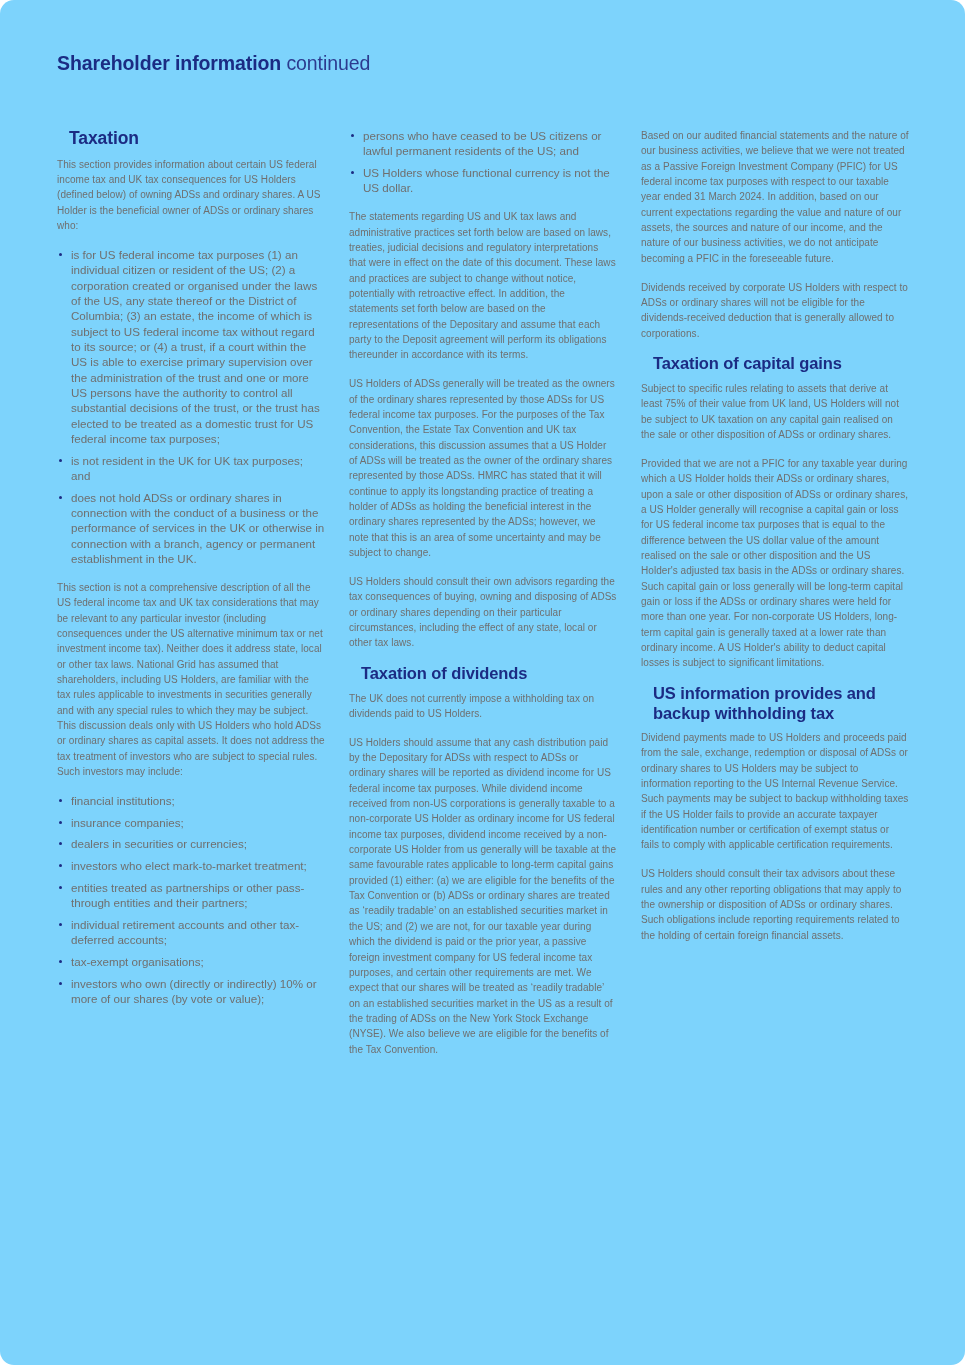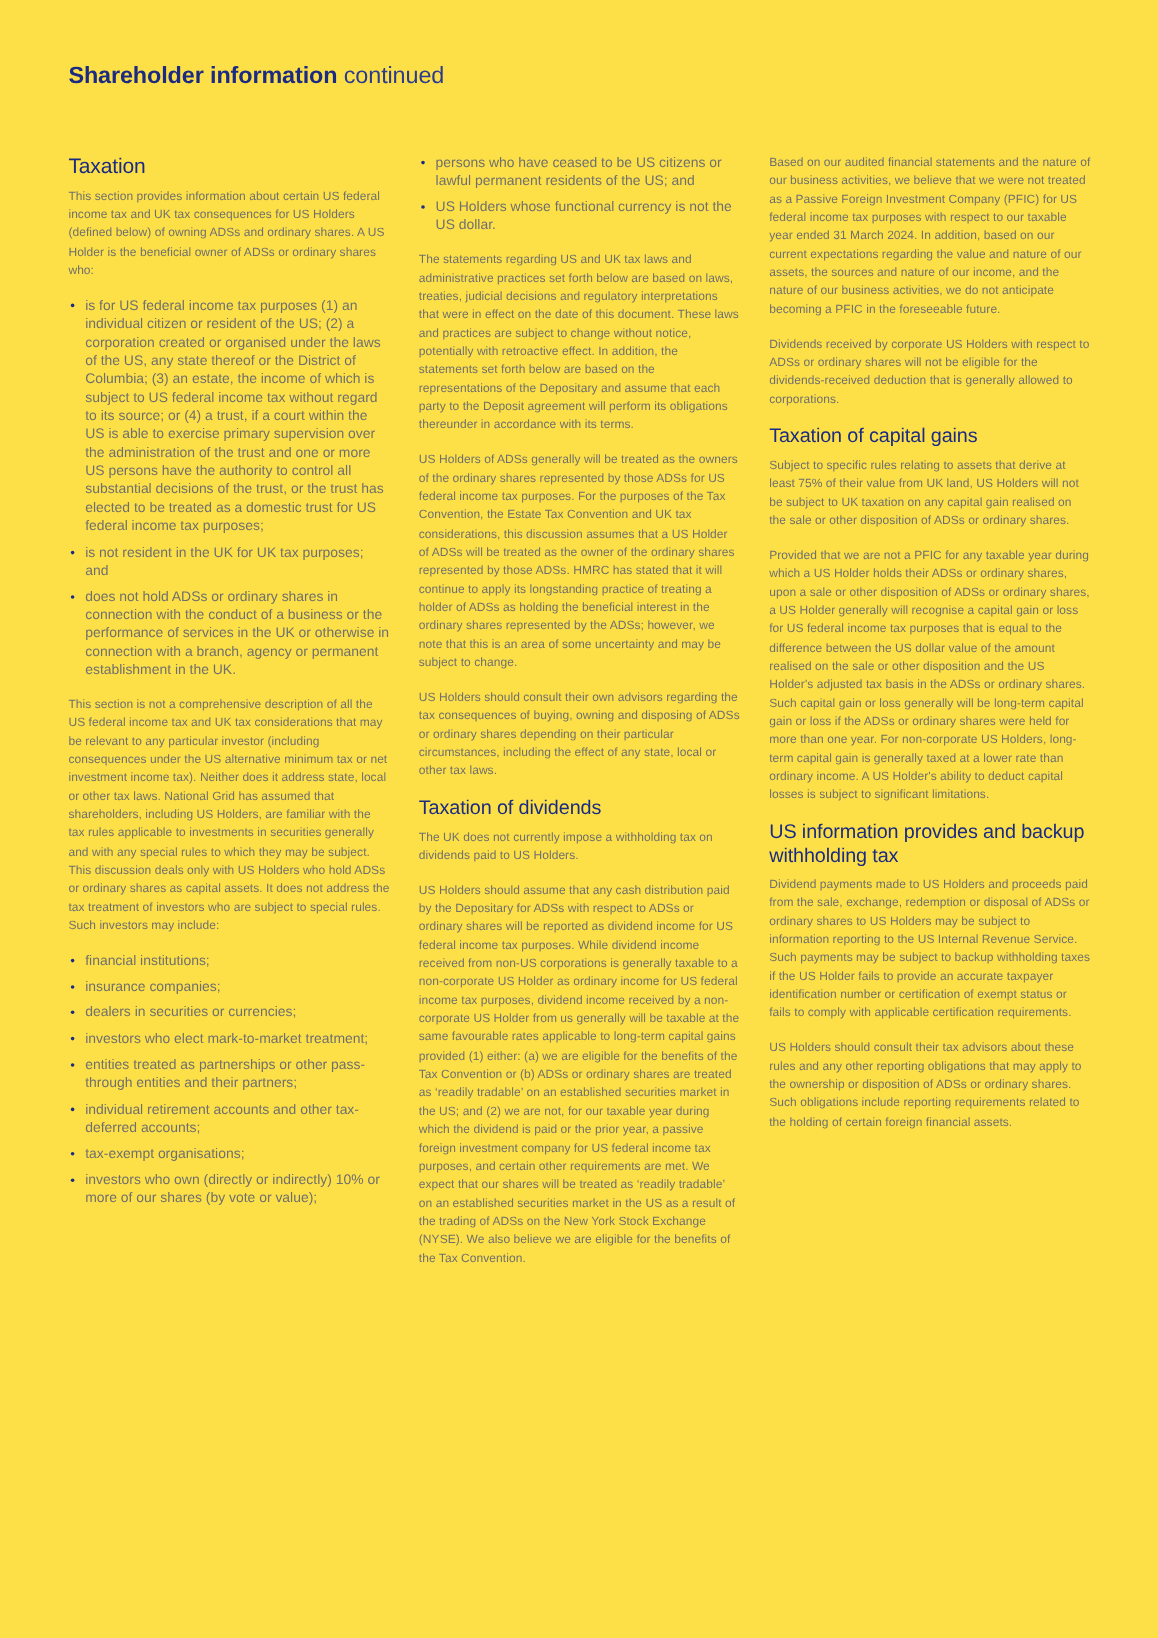--- a/index.html
+++ b/index.html
@@ -10,21 +10,22 @@
   body {
     width: 965px;
     height: 1365px;
     position: relative;
     font-family: "Liberation Sans", sans-serif;
     -webkit-font-smoothing: antialiased;
   }
   .page {
     position: absolute;
     inset: 0;
-    background: #fde047;
+    background: #7dd3fc;
+    border-radius: 14px;
   }
 
   
   .page-header {
     position: absolute;
     left: 57px;
     top: 52px;
     font-size: 19.5px;
     letter-spacing: -0.1px;
     color: #1b2b83;
@@ -50,23 +51,23 @@
     gap: 24px;
   }
   .col {
     width: 268px;
     flex: 0 0 268px;
   }
   .col-3 { width: 268px; flex: 0 0 268px; }
 
   h2.sec {
     font-size: 16.5px;
-    font-weight: normal;
-    color: #1b2b83;
-    margin: 0 0 7px 0;
+    font-weight: bold;
+    color: #1b2b83;
+    margin: 0 0 7px 12px;
     line-height: 1.18;
     letter-spacing: -0.1px;
   }
   h2.sec.big {
     font-size: 17.5px;
     margin-bottom: 8px;
   }
 
   p.body {
     font-size: 10px;

